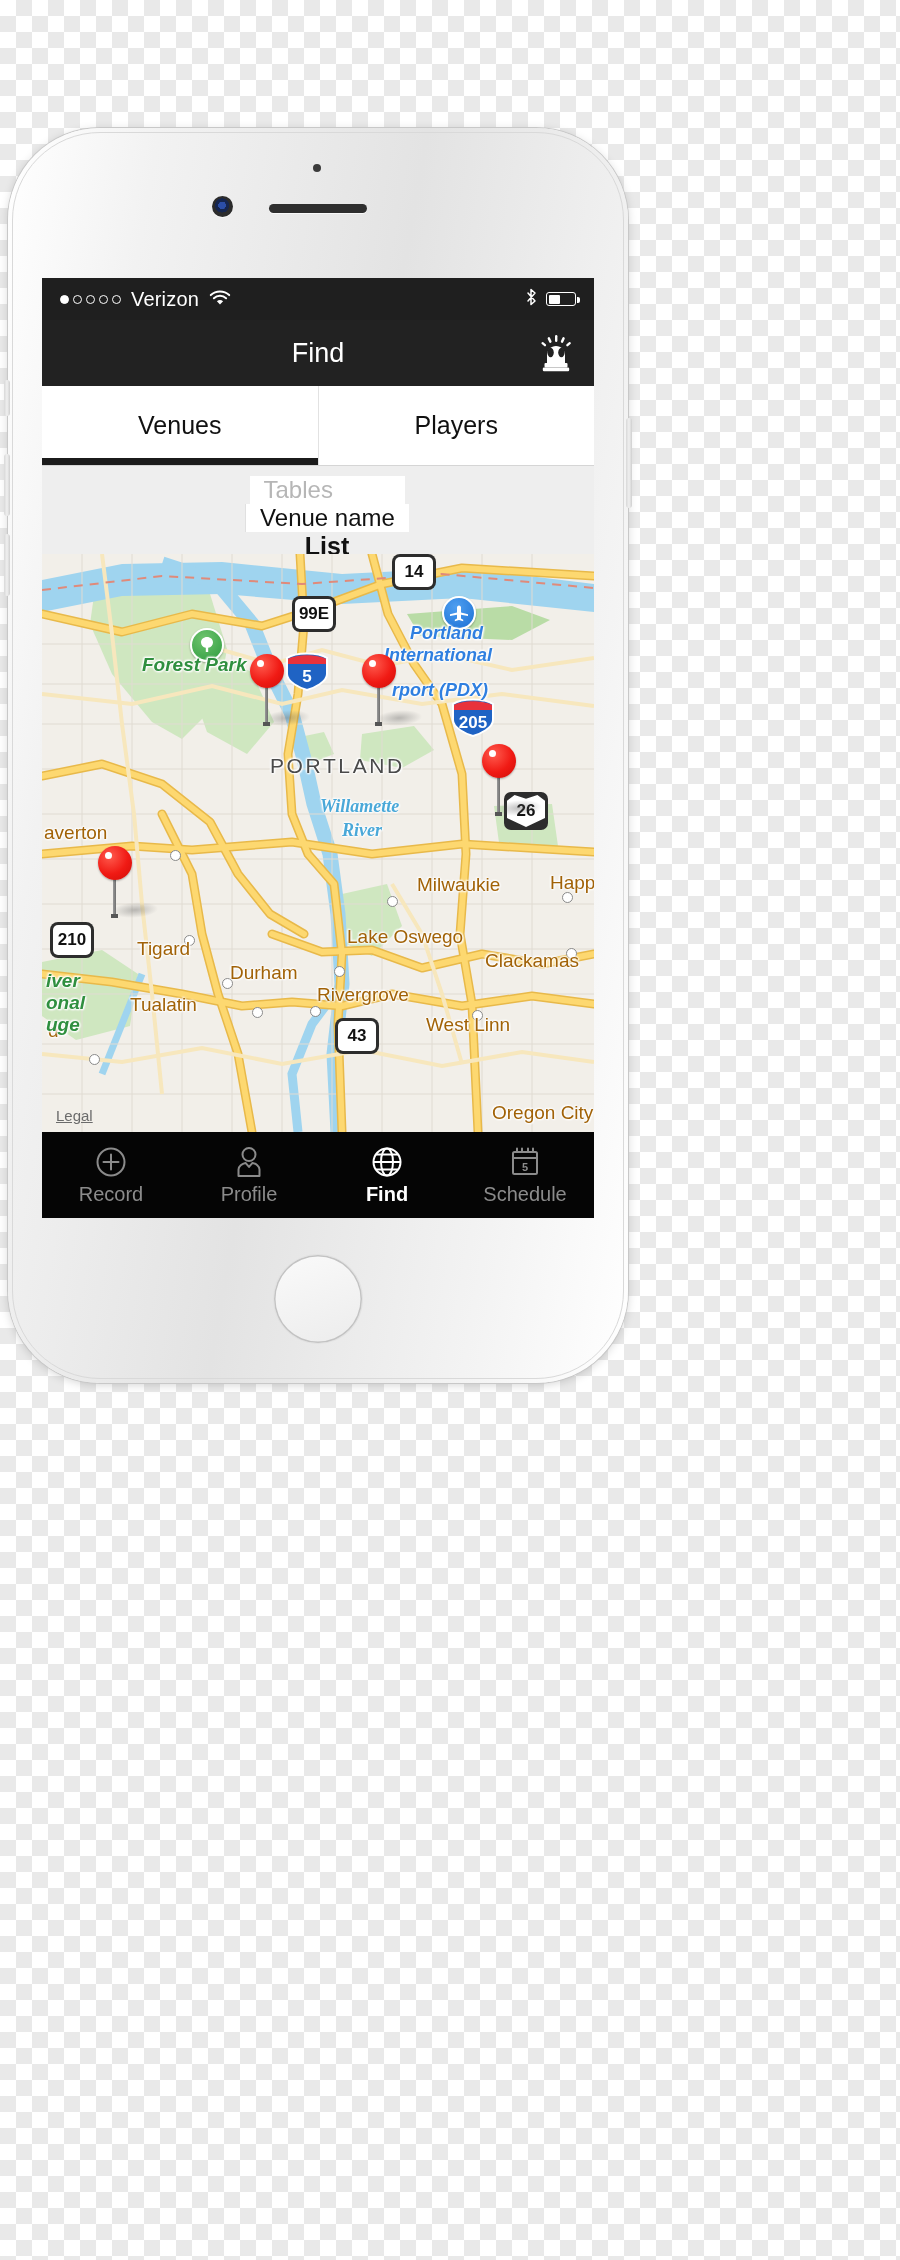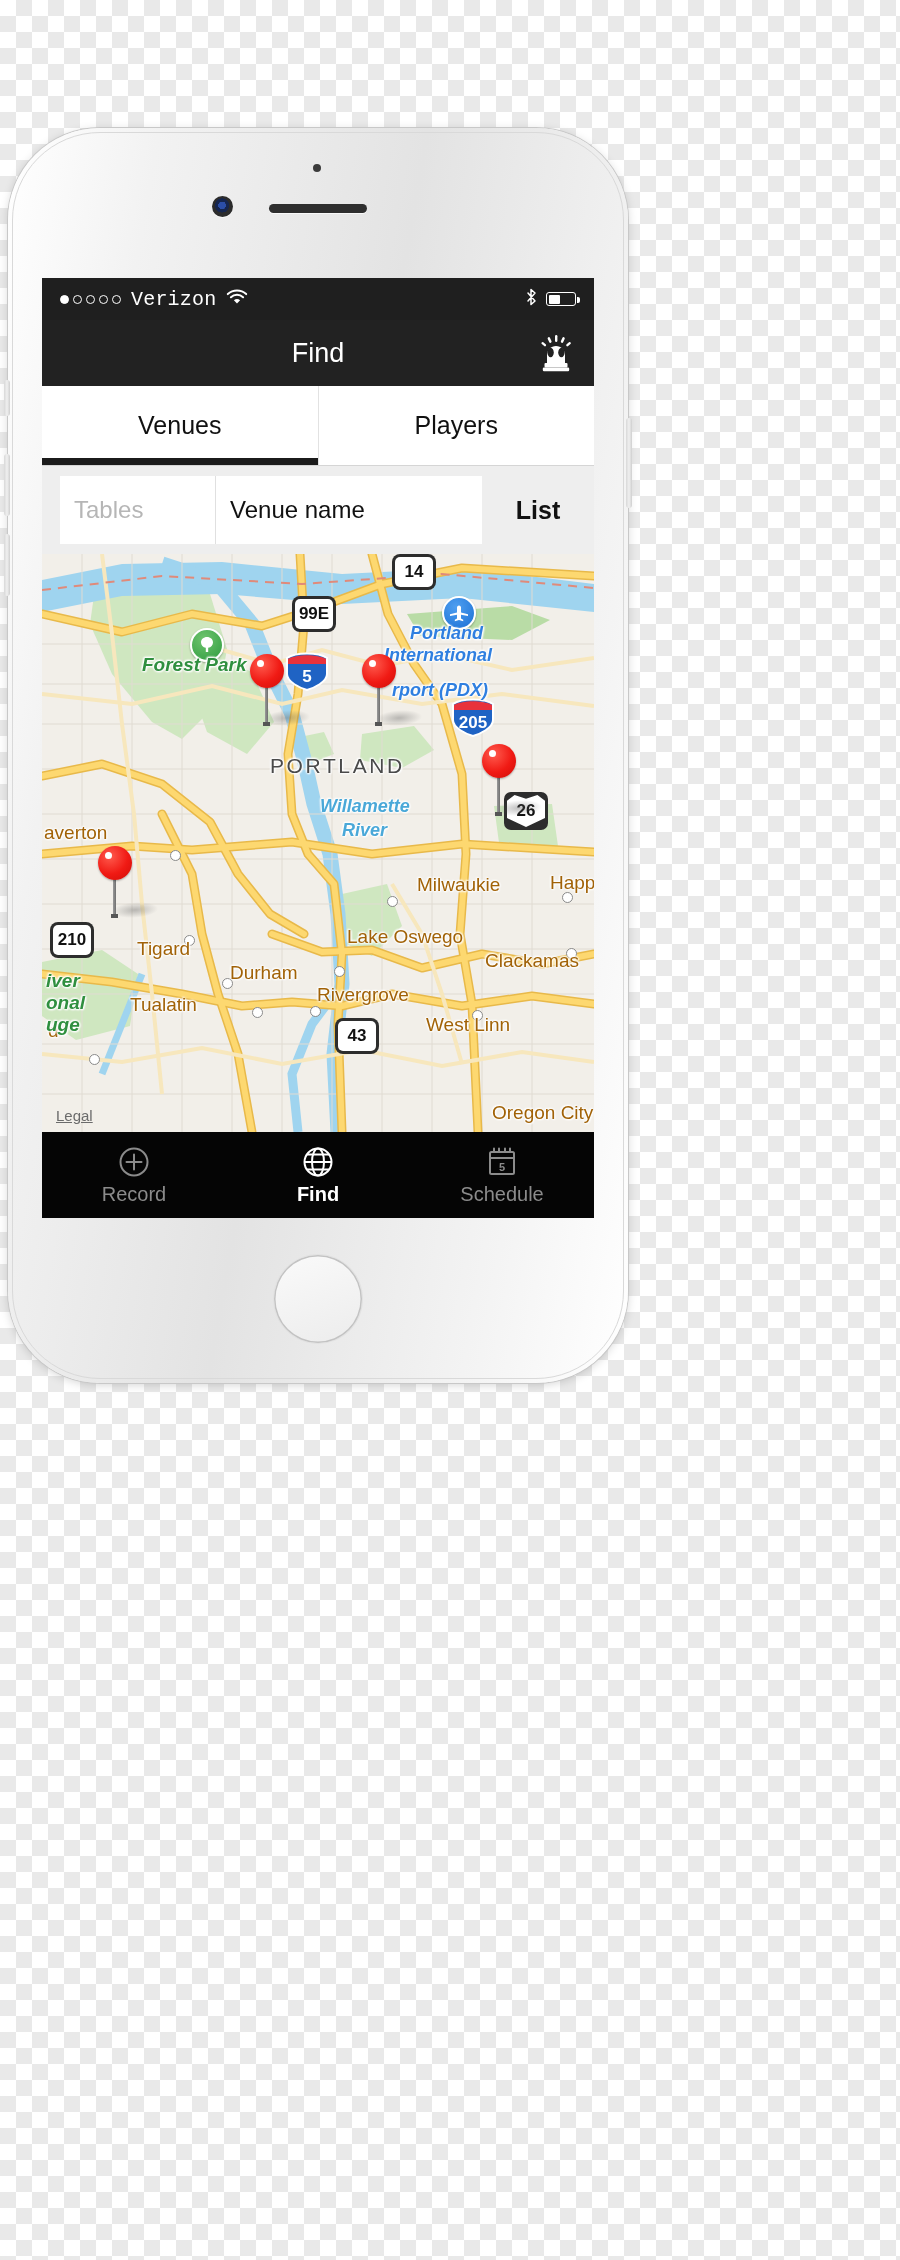--- a/index.html
+++ b/index.html
@@ -87,21 +87,21 @@
   
   #status-bar {
     height: 42px;
     background: #1f1f1f;
     color: #fff;
     display: flex; align-items: center;
     padding: 0 18px;
     font-size: 21px;
     position: relative;
   }
-  .sb-left { display: flex; align-items: center; gap: 6px; font-family: Liberation Mono, monospace; }
+  .sb-left { display: flex; align-items: center; gap: 6px; }
   .sb-dots { display: flex; align-items: center; gap: 4px; }
   .sb-dot { width: 9px; height: 9px; border-radius: 50%; border: 1.6px solid #fff; }
   .sb-dot.filled { background: #fff; }
   .sb-carrier { margin-left: 4px; font-size: 20px; letter-spacing: .2px; }
   .sb-wifi { margin-left: 4px; display: inline-block; }
   .sb-center {
     position: absolute; left: 0; right: 0; text-align: center;
     font-size: 20px; font-weight: bold; letter-spacing: .2px;
     pointer-events: none;
   }
@@ -147,20 +147,21 @@
   .tab.active::after {
     content: ""; position: absolute; left: 0; right: 0; bottom: 0;
     height: 7px; background: #1b1b1b;
   }
 
   
   #search-row {
     height: 88px; background: #eeeeee;
     display: flex; align-items: center;
     padding: 10px 0 10px 18px;
+    flex-direction: column;
   }
   .field {
     height: 68px; background: #fff; display: flex; align-items: center;
     padding: 0 14px; font-size: 24px; color: #111;
   }
   #tables-field { width: 155px; color: #b6b6b6; }
   #venue-field  { flex: 1; border-left: 1px solid #e0e0e0; }
   #list-button {
     width: 112px; height: 68px; display: flex; align-items: center; justify-content: center;
     font-size: 25px; font-weight: bold; color: #111; background: #eeeeee;
@@ -177,21 +178,21 @@
 
   .map-label {
     position: absolute;
     white-space: nowrap;
     pointer-events: none;
     text-shadow: 0 0 3px #fff, 0 0 3px #fff, 0 0 2px #fff, 1px 1px 2px #fff, -1px -1px 2px #fff;
   }
   .lbl-city  { font-size: 19px; color: #a16207; font-weight: 400; }
   .lbl-big   { font-size: 21px; color: #4a4a4a; letter-spacing: 2.6px; }
   .lbl-park  { font-size: 19px; color: #2f8f3f; font-style: italic; font-weight: 600; }
-  .lbl-water { font-size: 18px; color: #4aa8d8; font-style: italic; font-weight: 600; }
+  .lbl-water { font-size: 18px; color: #4aa8d8; font-style: italic; font-weight: 600; font-family: Liberation Serif, serif; }
   .lbl-poi   { font-size: 18px; color: #2f7fe0; font-style: italic; font-weight: 600; text-align: center; line-height: 1.08; }
   .lbl-legal { font-size: 15px; color: #6b6b6b; text-decoration: underline; text-shadow: none; }
 
   .city-dot {
     position: absolute; width: 11px; height: 11px; border-radius: 50%;
     background: #fff; border: 1.8px solid #8a8a8a;
   }
 
   
   .shield {
@@ -524,20 +525,29 @@
         <div class="tabitem">
           <span class="ti-icon">
             <svg width="32" height="32" viewBox="0 0 32 32">
               <circle cx="16" cy="16" r="13.5" fill="none" stroke="currentColor" stroke-width="2"></circle>
               <path d="M16 8.5v15M8.5 16h15" stroke="currentColor" stroke-width="2" stroke-linecap="round"></path>
             </svg>
           </span>
           <span class="ti-label">Record</span>
         </div>
 
+        <div class="tabitem">
+          <span class="ti-icon">
+            <svg width="30" height="32" viewBox="0 0 30 32">
+              <circle cx="15" cy="8.5" r="6.5" fill="none" stroke="currentColor" stroke-width="2"></circle>
+              <path d="M4.5 30v-6.5c0-3.4 3.6-6 7-6.6l3.5 4 3.5-4c3.4.6 7 3.2 7 6.6V30z" fill="none" stroke="currentColor" stroke-width="2" stroke-linejoin="round"></path>
+            </svg>
+          </span>
+          <span class="ti-label">Profile</span>
+        </div>
 
 
         <div class="tabitem active">
           <span class="ti-icon">
             <svg width="32" height="32" viewBox="0 0 32 32">
               <circle cx="16" cy="16" r="13.5" fill="none" stroke="currentColor" stroke-width="2"></circle>
               <ellipse cx="16" cy="16" rx="6" ry="13.5" fill="none" stroke="currentColor" stroke-width="2"></ellipse>
               <path d="M2.8 16h26.4M5 8.4h22M5 23.6h22" stroke="currentColor" stroke-width="2"></path>
             </svg>
           </span>

